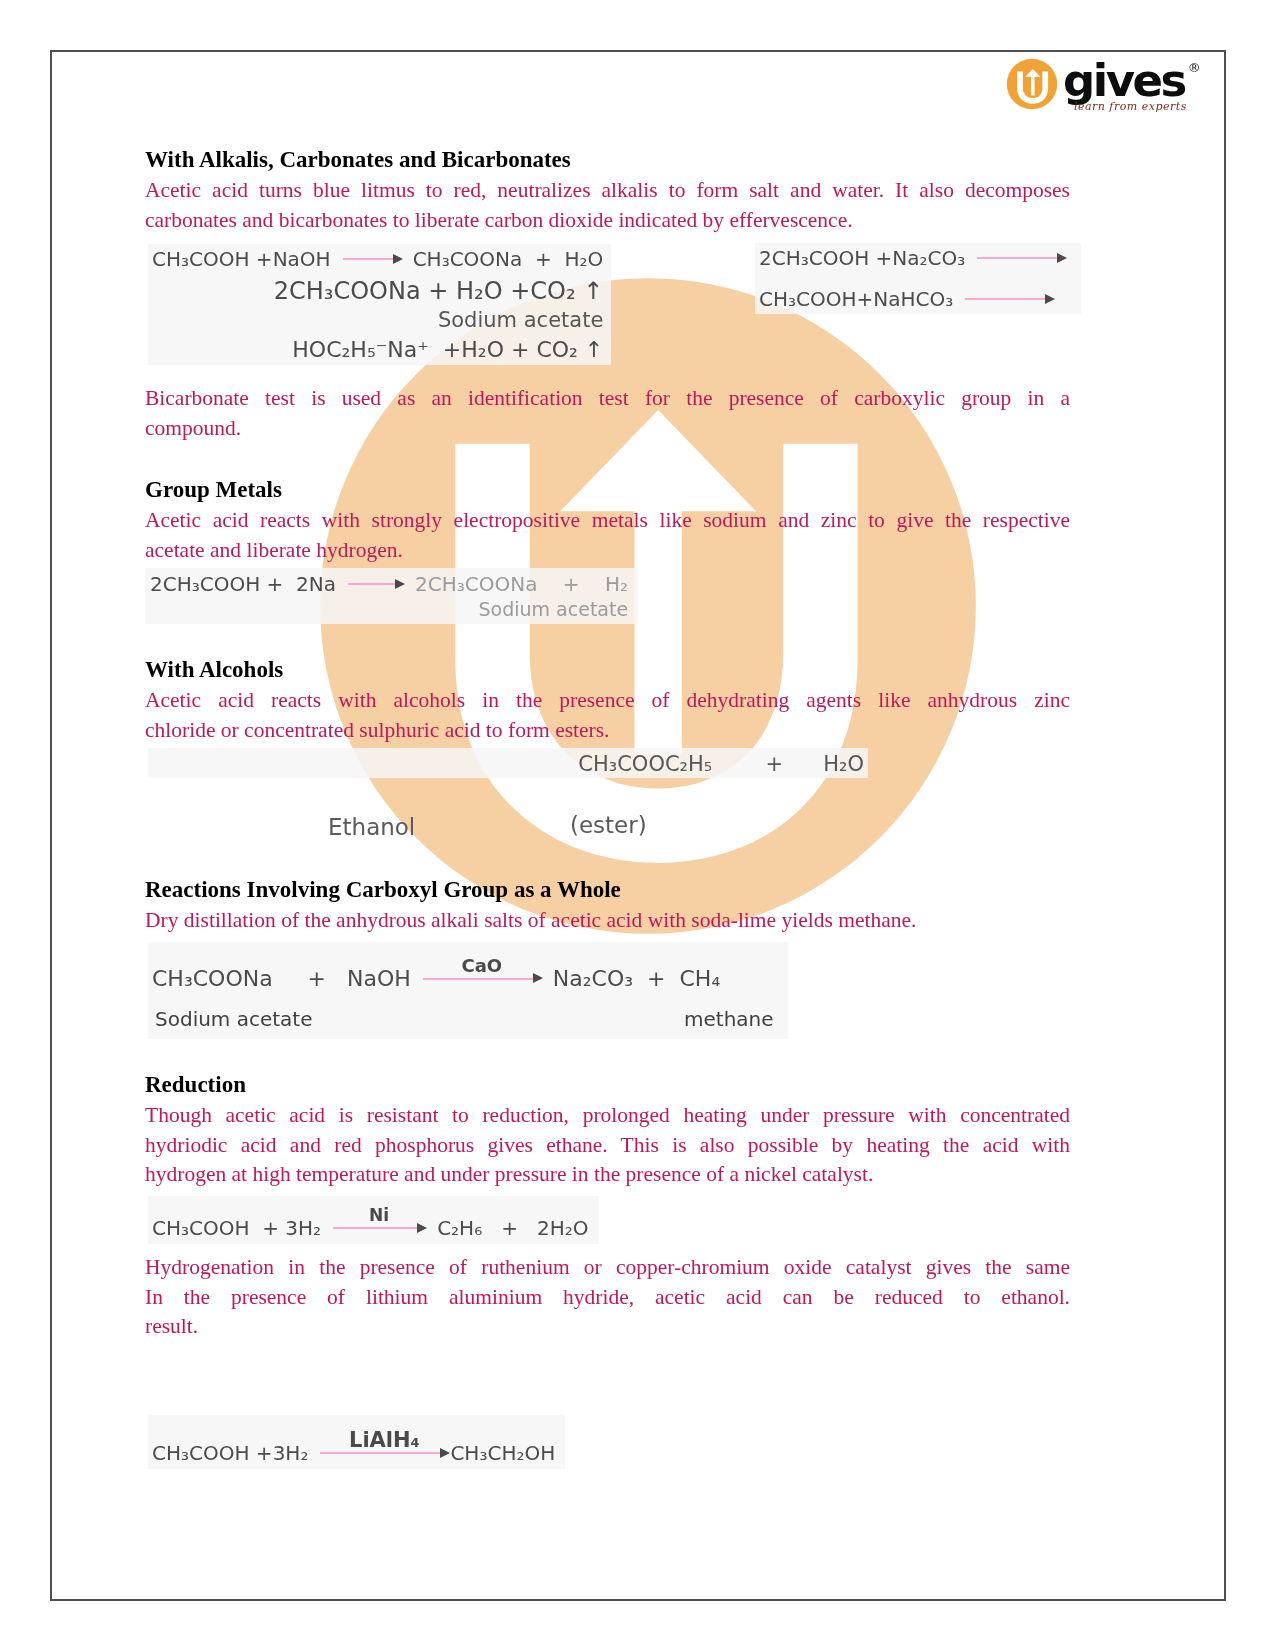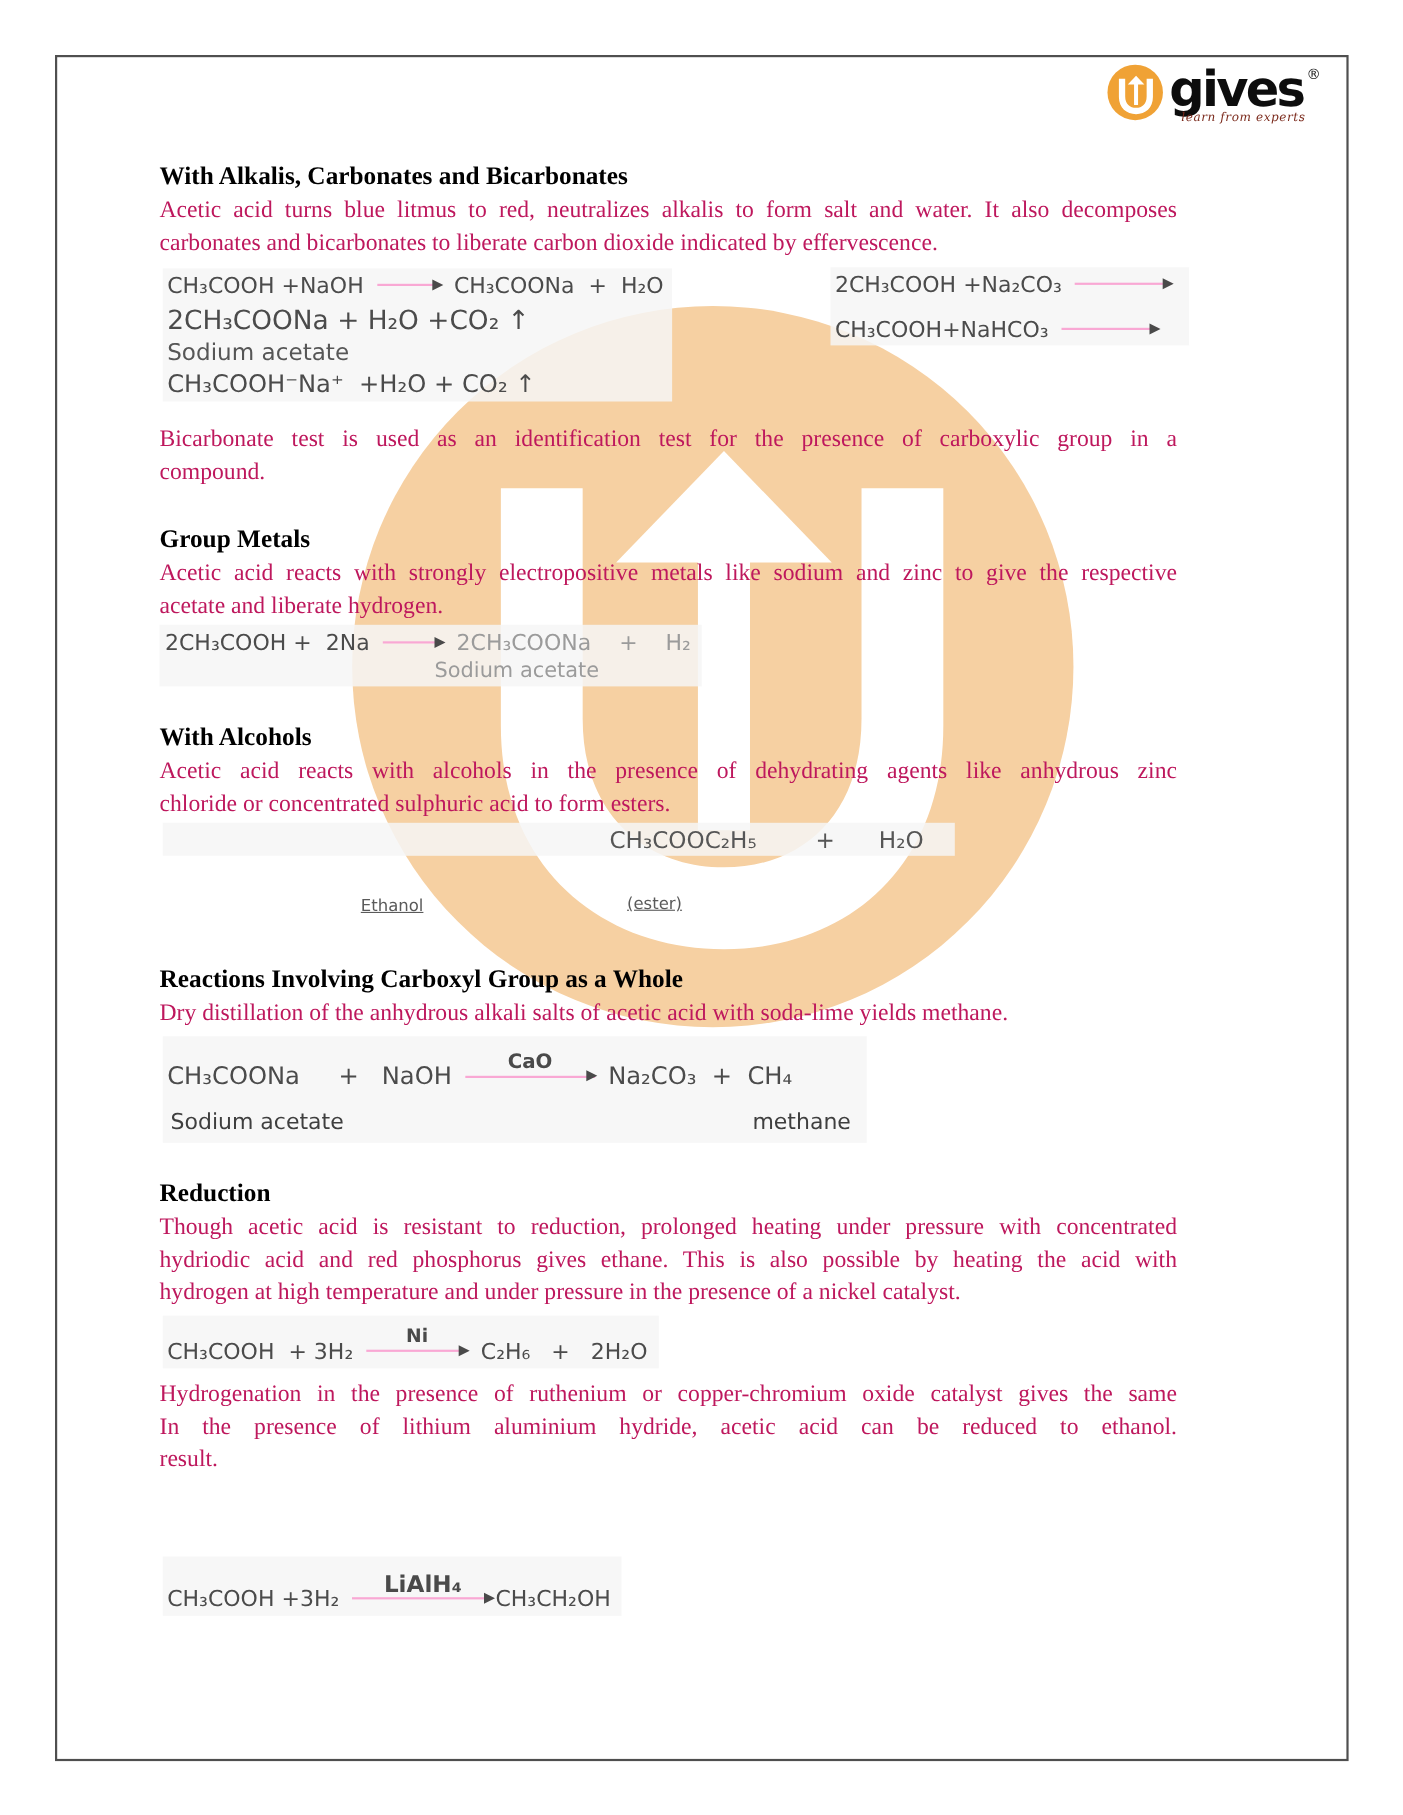--- a/index.html
+++ b/index.html
@@ -34,28 +34,28 @@
   .content { position:absolute; inset:0; z-index:1; }
   .h {
     position:absolute; left:145px; font-size:23px; font-weight:700; color:#000;
     font-family:"Liberation Serif", serif; white-space:nowrap;
   }
   .p { position:absolute; left:145px; width:925px; font-size:21.5px; line-height:29.5px; color:#be185d; }
   .jl  { text-align:justify; text-align-last:justify; }
   .jlast { text-align:left; }
   
   .eqblock { position:absolute; font-family:"DejaVu Sans", sans-serif; color:#4b4b4b; z-index:1; }
-  .strip { background:rgba(246,246,246,0.85); }
+  .strip { background:rgba(246,246,246,0.85);text-align:right; }
   .eqrow { display:flex; align-items:center; }
   .eq { font-family:"DejaVu Sans", sans-serif; color:#4b4b4b; font-size:20px; white-space:pre; }
   .big  { font-size:24px; }
   .med  { font-size:21px; color:#565656; }
   .big2 { font-size:22px; }
   .washed { color:#9b9b9b; }
-  .sub2 { font-size:15px; color:#5a5a5a;text-decoration:underline; }
+  .sub2 { font-size:23px; color:#5a5a5a; }
   .rxn-arrow {
     display:inline-block; position:relative; height:2px; background:#f9a8d4;
     vertical-align:middle; margin:0 12px; flex:none;font-weight:bold;
   }
   .rxn-arrow::after {
     content:""; position:absolute; right:-2px; top:-4.5px; width:0; height:0;
     border-top:5.5px solid transparent; border-bottom:5.5px solid transparent;
     border-left:10px solid #4a4a4a;
   }
   .alabel {
@@ -104,21 +104,21 @@
     </div>
 
     <div class="eqblock strip" style="left:148px;top:244px;padding:3px 8px 3px 4px">
       <div class="eqrow">
         <span class="eq">CH₃COOH +NaOH</span>
         <span class="rxn-arrow" style="width:58px"></span>
         <span class="eq">CH₃COONa  +  H₂O</span>
       </div>
       <div class="eq big" style="margin-top:6px">2CH₃COONa + H₂O +CO₂ ↑</div>
       <div class="eq med" style="margin-top:3px">Sodium acetate</div>
-      <div class="eq big2" style="margin-top:5px">CH₃COOH⁻Na⁺  +H₂O + CO₂ ↑</div>
+      <div class="eq big2" style="margin-top:5px">HOC₂H₅⁻Na⁺  +H₂O + CO₂ ↑</div>
     </div>
 
     <div class="eqblock strip" style="left:755px;top:243px;padding:3px 4px">
       <div class="eqrow">
         <span class="eq">2CH₃COOH +Na₂CO₃</span>
         <span class="rxn-arrow" style="width:88px"></span>
       </div>
       <div class="eqrow" style="margin-top:17px">
         <span class="eq">CH₃COOH+NaHCO₃</span>
         <span class="rxn-arrow" style="width:88px"></span>

